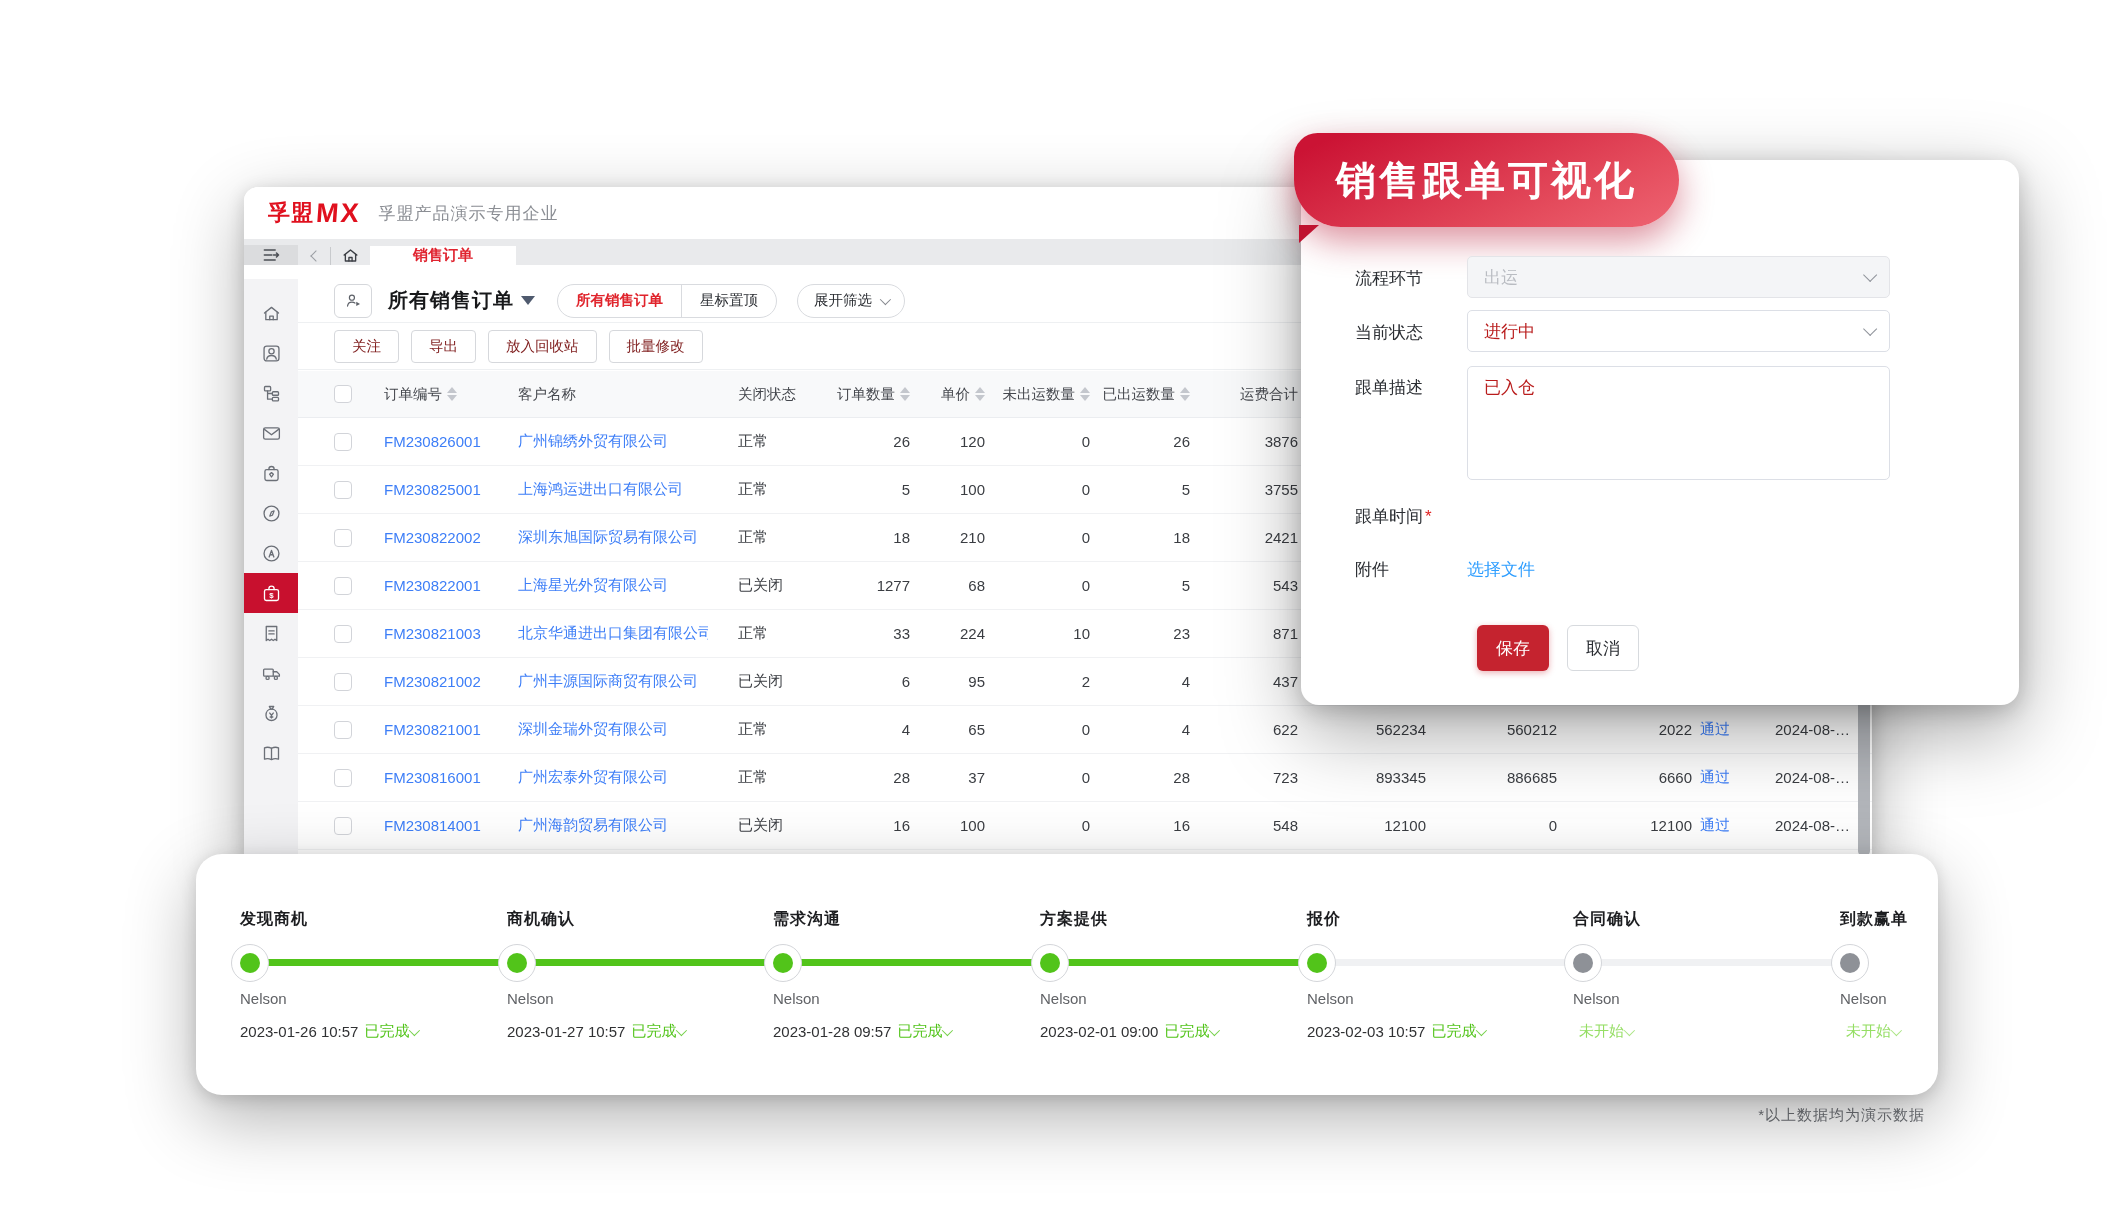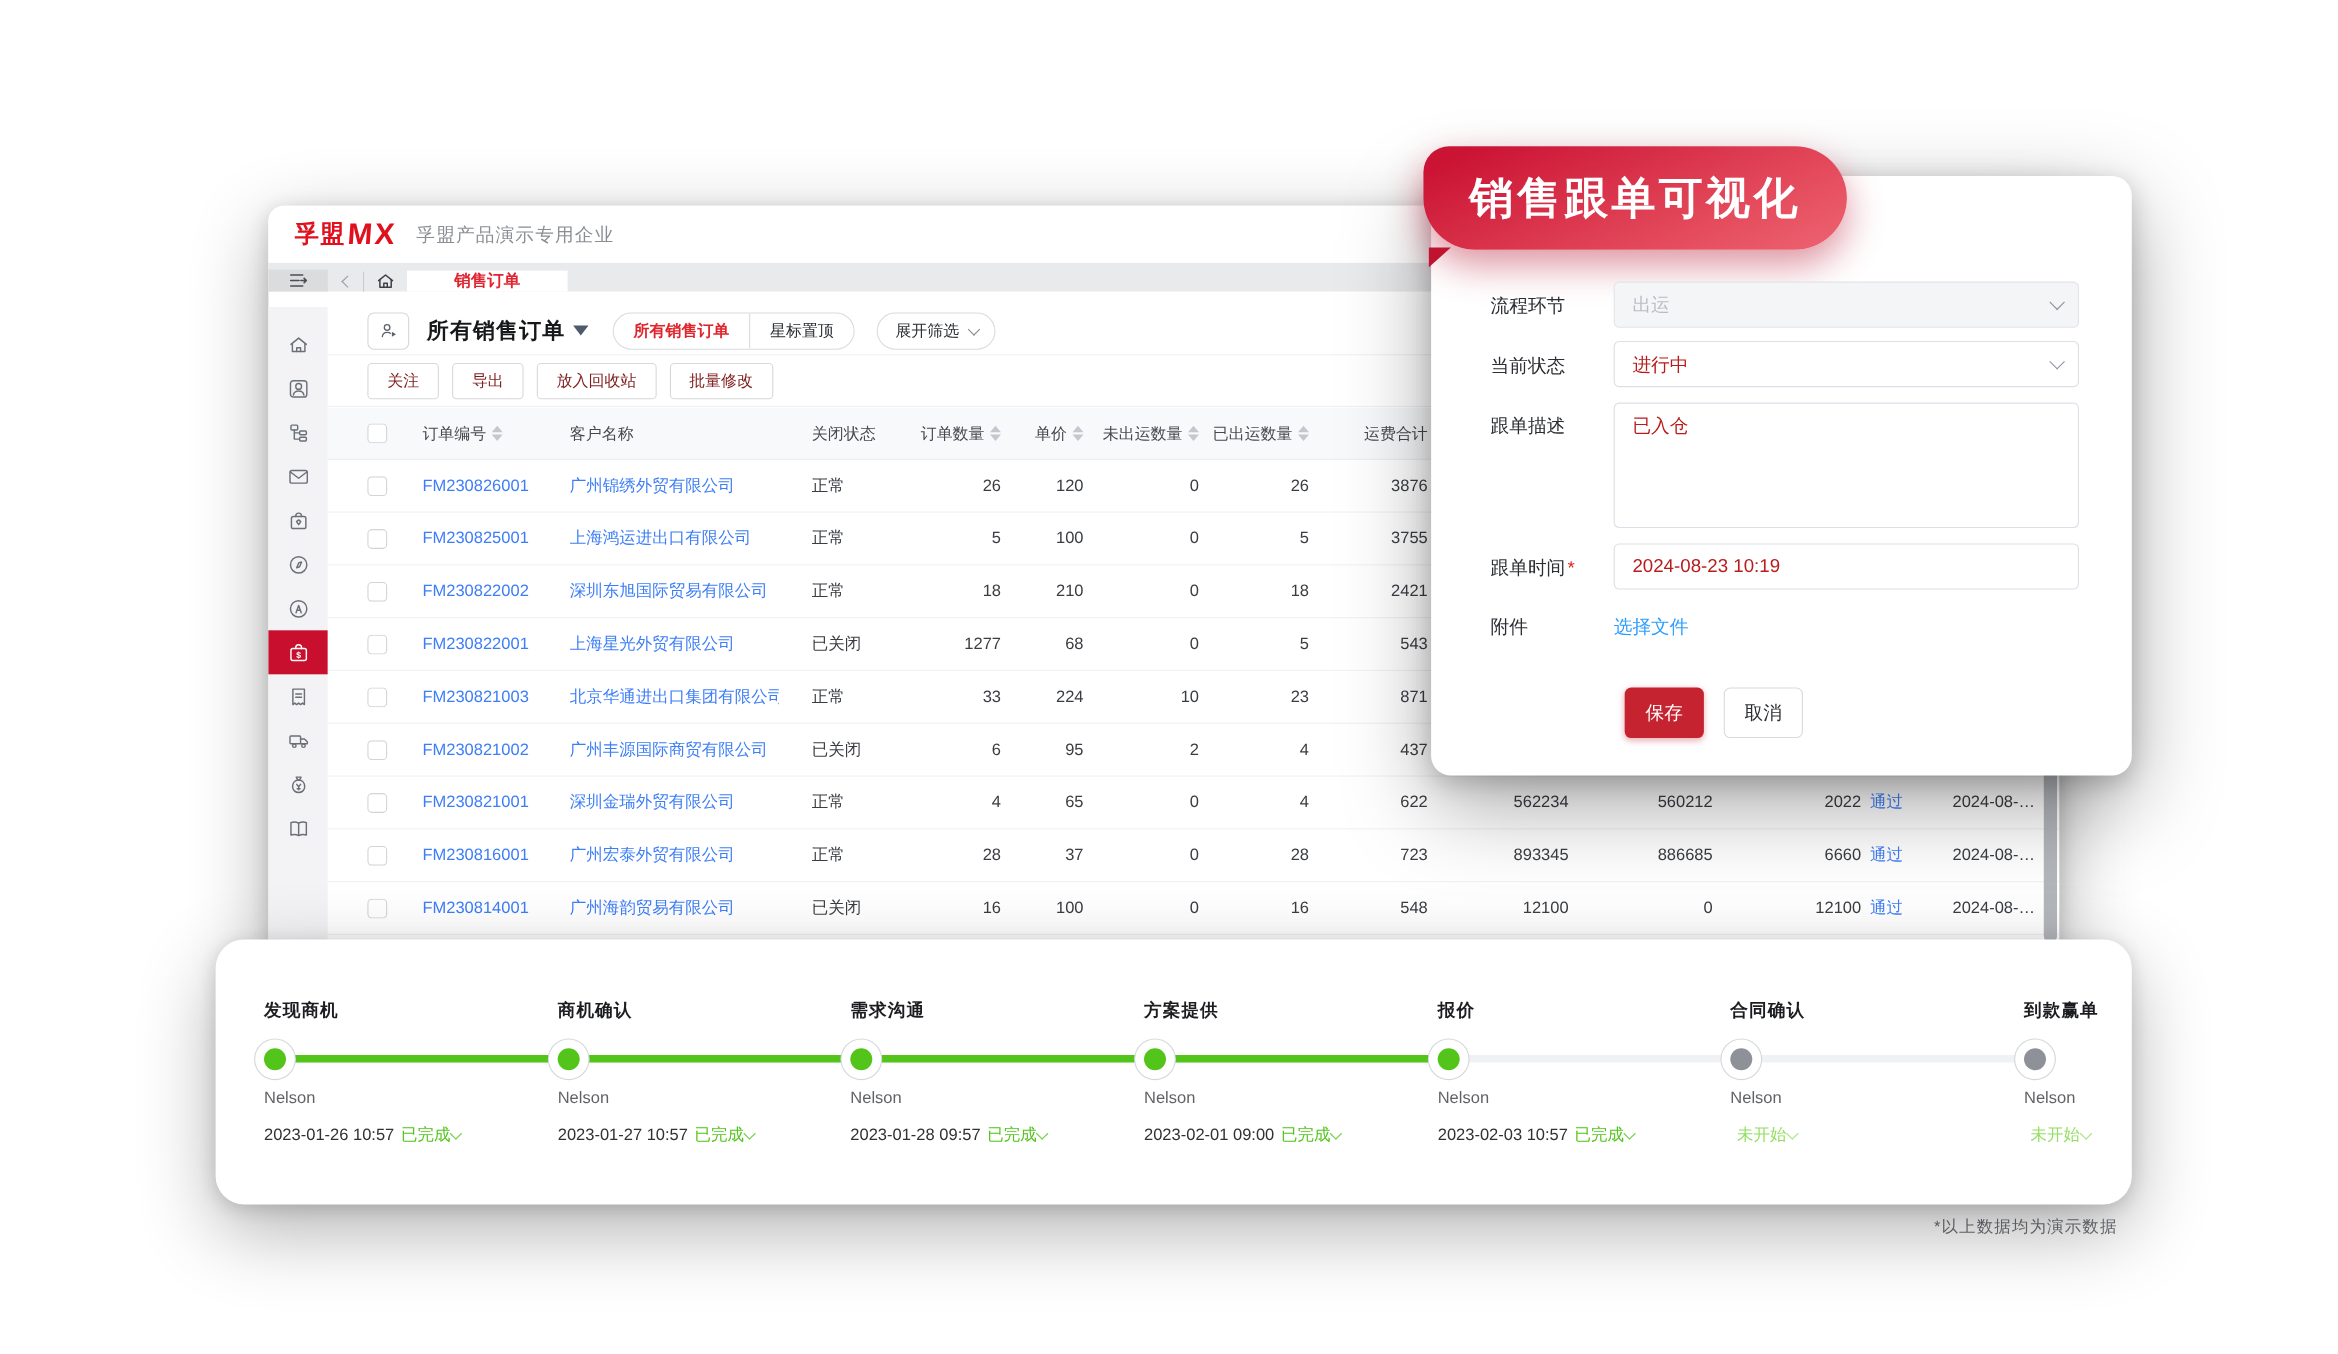--- a/index.html
+++ b/index.html
@@ -58,21 +58,21 @@
   .cb { width:18px; height:18px; border:1.5px solid #d2d4d9; border-radius:4px; background:#fff; }
   .blue { color:#3d7ef7; }
   .sorter { display:inline-flex; flex-direction:column; margin-left:5px; gap:2px; }
   .sorter i { display:block; width:0; height:0; border-left:5px solid transparent; border-right:5px solid transparent; }
   .sorter .up { border-bottom:6px solid #c4c7cd; }
   .sorter .dn { border-top:6px solid #c4c7cd; }
 
   .vscroll { position:absolute; right:2px; top:92px; bottom:3px; width:12px; background:#b3b6bb; border-radius:6px; }
 
   
-  .popup { position:absolute; left:1301px; top:160px; width:637px; height:545px; background:#fff; border-radius:18px;
+  .popup { position:absolute; left:1301px; top:160px; width:718px; height:545px; background:#fff; border-radius:18px;
     box-shadow:0 26px 80px rgba(0,0,0,.35), 0 6px 22px rgba(0,0,0,.18); z-index:30;padding-left:20px; }
   .badge { position:absolute; left:-7px; top:-27px; height:94px; min-width:298px; padding:0 42px;
     background:linear-gradient(155deg,#cb1334 8%,#e44b5c 70%,#ee6472 100%);
     border-radius:24px 48px 48px 48px; display:flex; align-items:center; justify-content:center;
     color:#fff; font-size:40px; font-weight:700; letter-spacing:3px; box-shadow:0 14px 34px rgba(180,16,45,.45); }
   .badge::after { content:""; position:absolute; left:5px; bottom:-16px; width:0; height:0;
     border-top:18px solid #c01330; border-right:20px solid transparent; }
   .f-label { position:absolute; left:54px; width:110px; font-size:17px; color:#2b2e33; }
   .f-ctrl { position:absolute; left:166px; width:423px; border:1px solid #dcdfe6; border-radius:5px; background:#fff; font-size:17px; color:#b91c1c; display:flex; align-items:center; padding:0 16px; }
   .f-select { justify-content:space-between; }
@@ -502,21 +502,20 @@
       <span>进行中</span>
       <span class="sel-chev"></span>
     </div>
 
     <div class="f-label" style="top:216px;">跟单描述</div>
     <div class="f-ctrl" style="top:206px; height:114px; align-items:flex-start; padding-top:9px;">已入仓</div>
 
     <div class="f-label" style="top:345px;">
       <span>跟单时间</span><span class="req">*</span>
     </div>
-    <div class="f-ctrl" style="top:334px; height:42px;">2024-08-23 10:19</div>
 
     <div class="f-label" style="top:398px;">附件</div>
     <div class="attach-link" style="top:398px;">选择文件</div>
 
     <div class="p-btn p-save">保存</div>
     <div class="p-btn p-cancel">取消</div>
   </div>
 
   <div class="timeline-card">
     <div class="t-line"></div>

